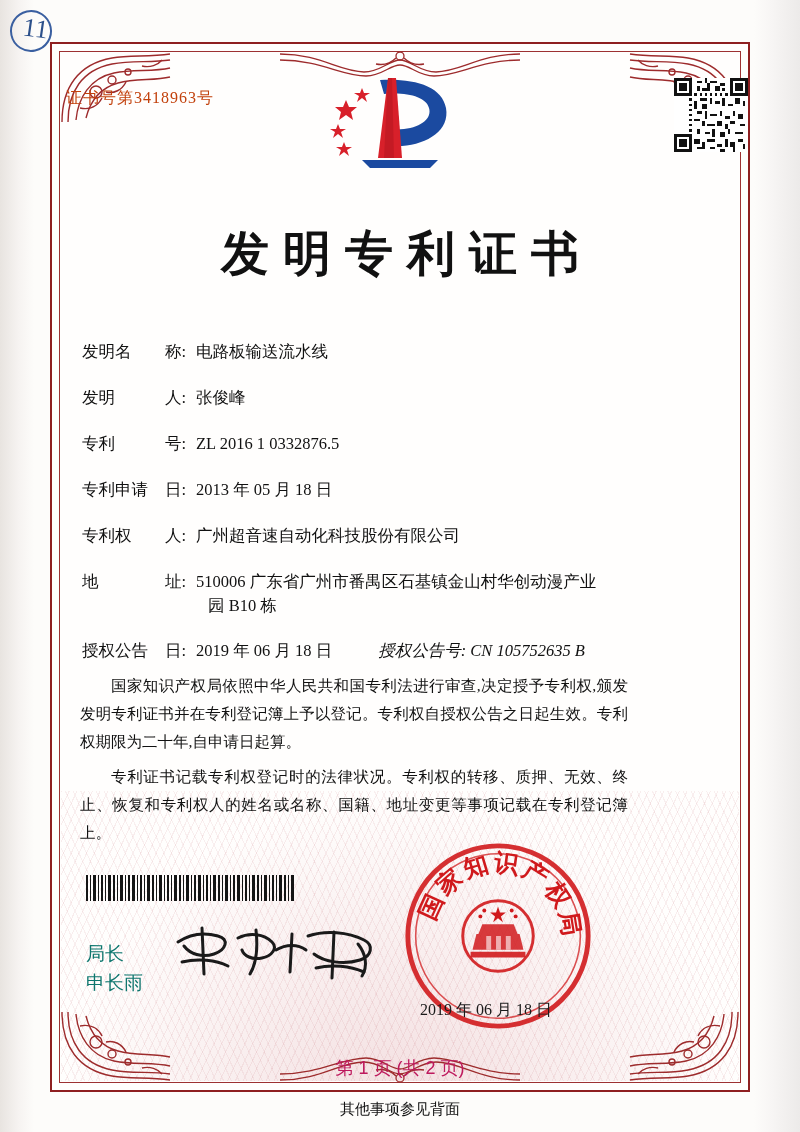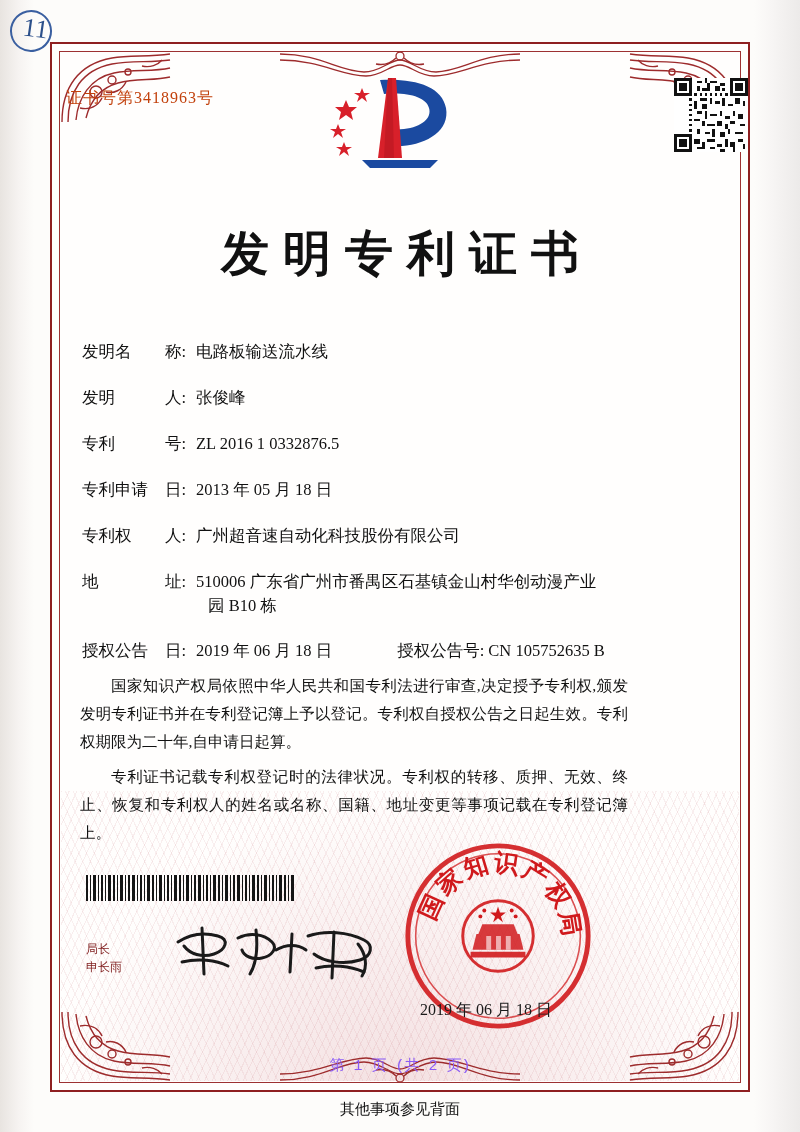--- a/index.html
+++ b/index.html
@@ -174,22 +174,23 @@
     justify-content: space-between;
     white-space: nowrap;
   }
   .field .lbl .tail { margin-left: 2px; }
   .field .val {
     padding-left: 10px;
     flex: 1;
   }
   .field .val .line2 { display: block; margin-left: 12px; }
   .field.two-col .val2 {
-    margin-left: 65px;
+    margin-left: 46px;
     white-space: nowrap;
+    font-style: italic;
   }
   .field.two-col .val { display: flex; flex: 1; }
 
   
   #body-text {
     position: absolute;
     left: 80px;
     width: 548px;
     top: 672px;
     font-family: "Liberation Serif", serif;
@@ -209,23 +210,23 @@
     height: 26px;
   }
   #barcode svg { display:block; width:100%; height:100%; }
 
   
   #director {
     position: absolute;
     left: 86px;
     top: 940px;
     font-family: "Liberation Serif", serif;
-    font-size: 12px;
+    font-size: 19px;
     line-height: 1.5;
-    color: #7f1d1d;
+    color: #0f766e;
   }
   #signature {
     position: absolute;
     left: 168px;
     top: 920px;
     width: 220px;
     height: 70px;
     color: #1a1a1a;
   }
   #signature svg { display:block; width:100%; height:100%; }
@@ -248,23 +249,23 @@
     color: #1a1a1a;
     white-space: nowrap;
   }
 
   
   #page-num {
     position: absolute;
     left: 0; right: 0;
     top: 1056px;
     text-align: center;
-    font-family: Liberation Mono, monospace;
-    font-size: 15px;
-    color: #8b5cf6;
+    font-family: Liberation Sans, sans-serif;
+    font-size: 18px;
+    color: #be185d;
   }
   #back-note {
     position: absolute;
     left: 0; right: 0;
     top: 1100px;
     text-align: center;
     font-family: "Liberation Serif", serif;
     font-size: 15px;
     color: #111;
   }

